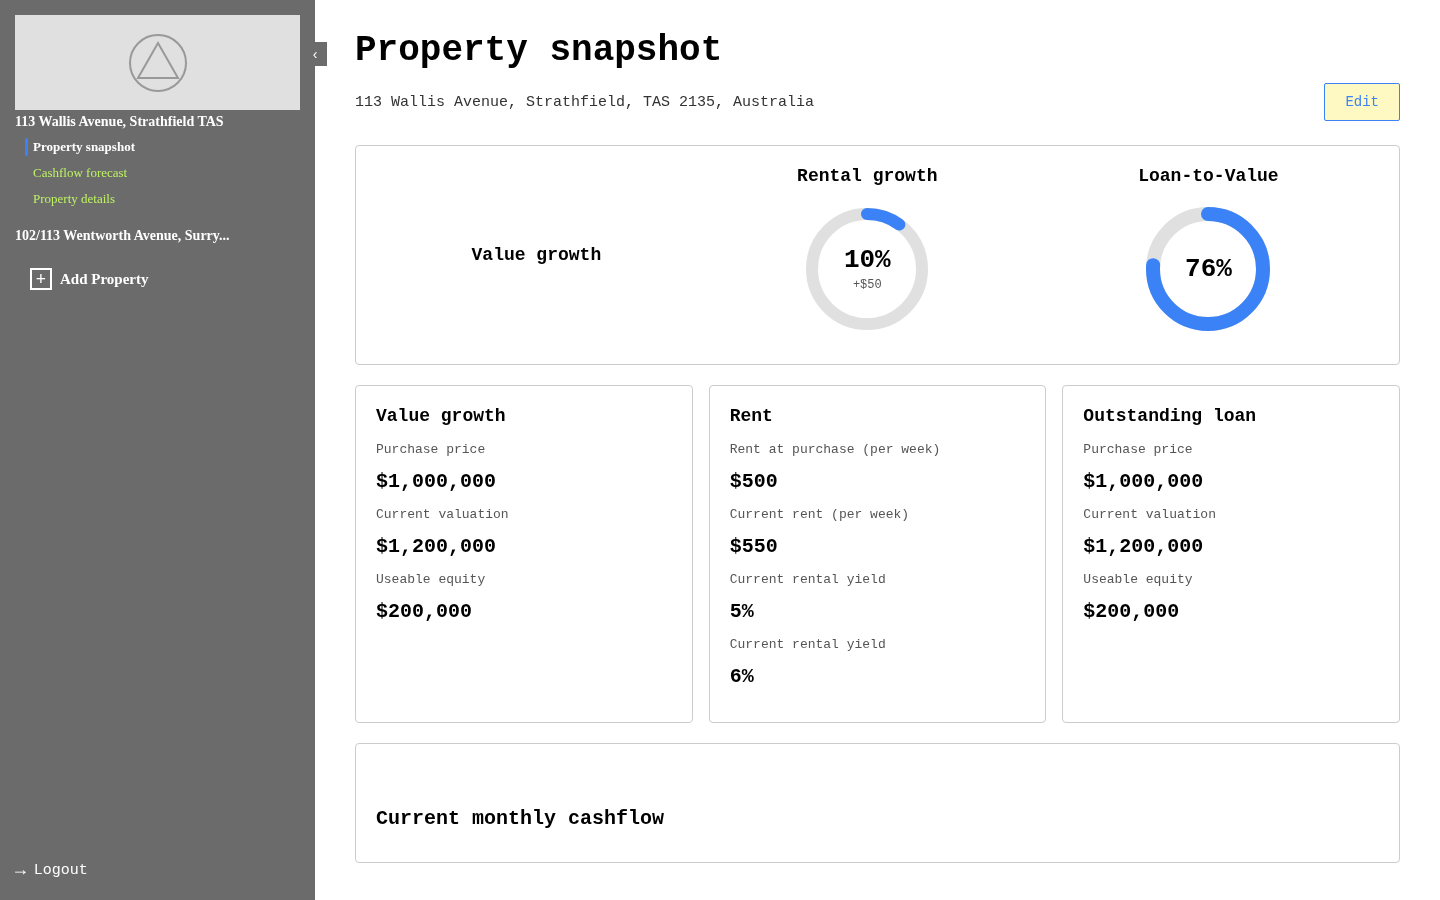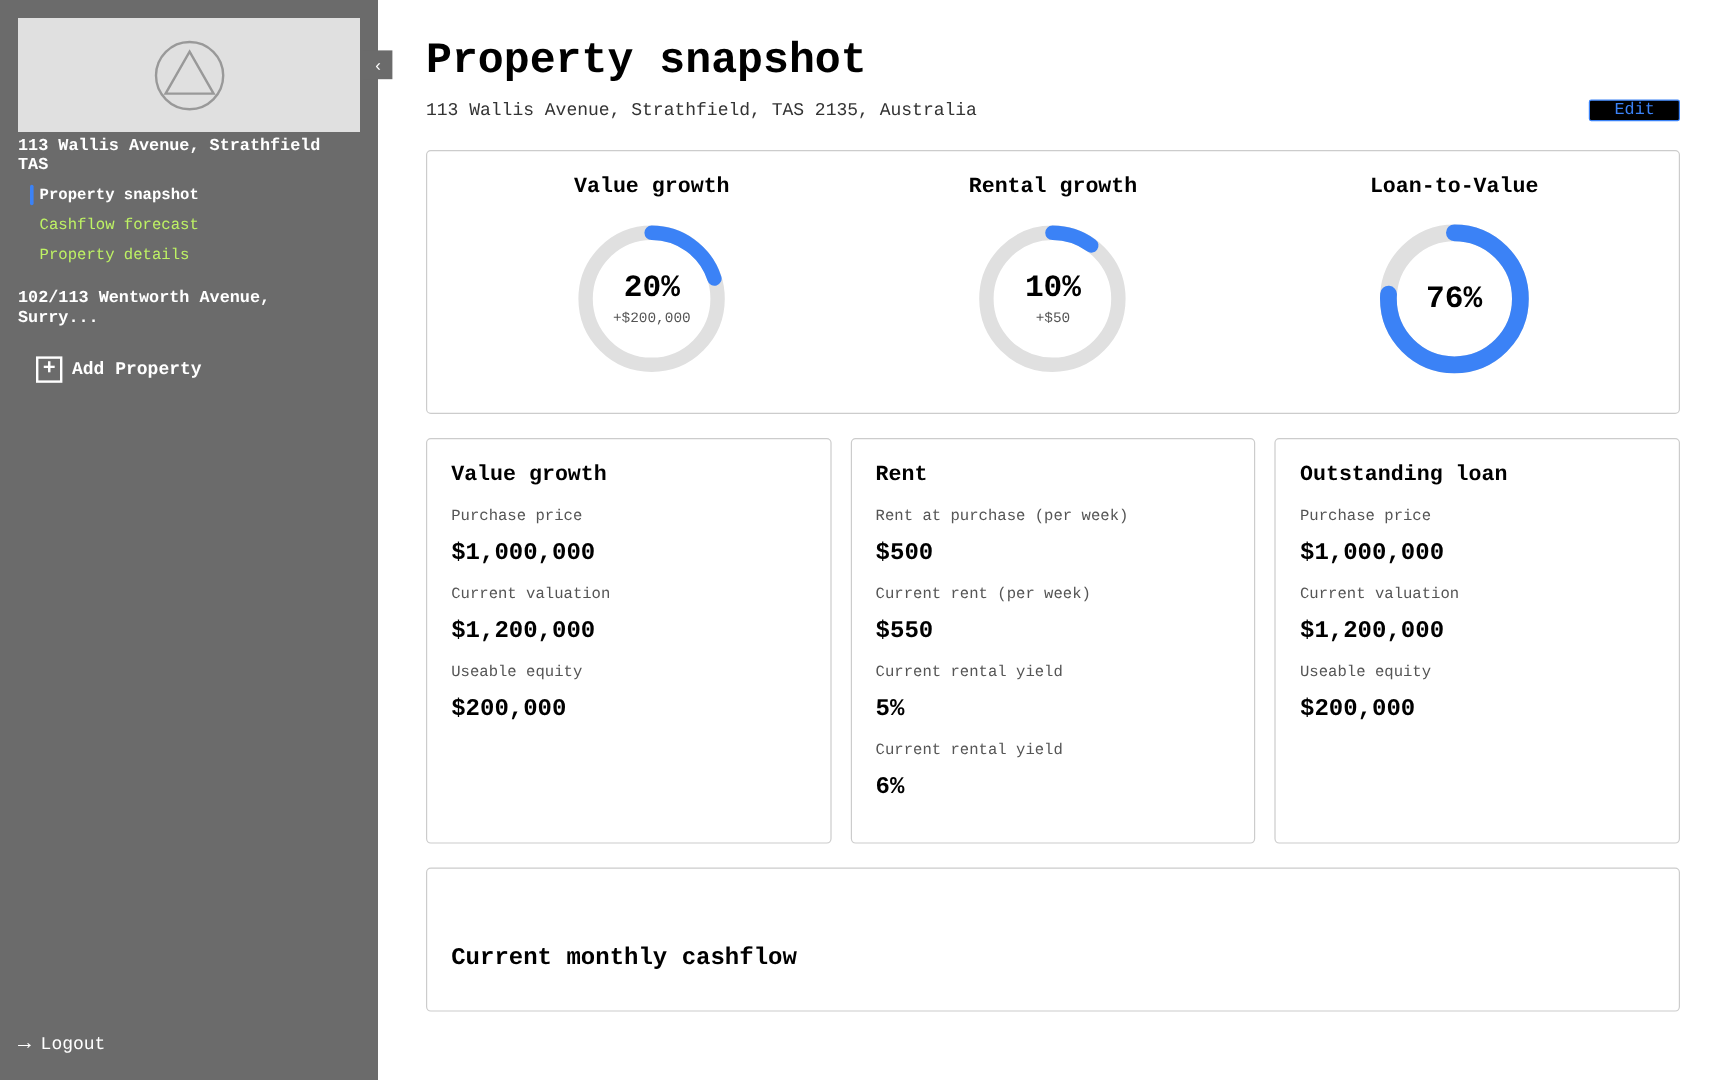--- a/index.html
+++ b/index.html
@@ -57,20 +57,21 @@
 
     .sidebar-portfolio-title {
       font-size: 22px;
       font-weight: bold;
       padding: 20px 15px 10px 15px;
     }
 
     .sidebar-nav {
       flex: 1;
       padding: 0 15px;
+      font-family: Liberation Serif, serif;
     }
 
     .property-group {
       margin-bottom: 12px;
     }
 
     .property-name {
       font-size: 14px;
       font-weight: bold;
       color: #fff;
@@ -171,22 +172,22 @@
     }
 
     .property-address {
       font-size: 15px;
       color: #333;
     }
 
     .edit-btn {
       border: 1.5px solid #3b82f6;
       color: #3b82f6;
-      background: #000000;
-      padding: 0 20px;
+      background: #fef9c3;
+      padding: 10px 20px;
       font-size: 14px;
       cursor: pointer;
       font-family: inherit;
       border-radius: 2px;
     }
 
     
     .gauge-section {
       border: 1.5px solid #ccc;
       border-radius: 4px;
@@ -341,30 +342,20 @@
 
   <div class="property-address-row">
     <span class="property-address">113 Wallis Avenue, Strathfield, TAS 2135, Australia</span>
     <button class="edit-btn">Edit</button>
   </div>
 
   <div class="gauge-section">
 
     <div class="gauge-item">
       <div class="gauge-title">Value growth</div>
-      <div class="gauge-container">
-        <svg viewBox="0 0 150 150">
-          <circle cx="75" cy="75" r="55" fill="none" stroke="#e0e0e0" stroke-width="12"></circle>
-          <circle cx="75" cy="75" r="55" fill="none" stroke="#3b82f6" stroke-width="12" stroke-dasharray="345.6" stroke-dashoffset="276.5" stroke-linecap="round" transform="rotate(-90 75 75)"></circle>
-        </svg>
-        <div class="gauge-center-text">
-          <span class="gauge-percent">20%</span>
-          <span class="gauge-sub">+$200,000</span>
-        </div>
-      </div>
     </div>
 
     <div class="gauge-item">
       <div class="gauge-title">Rental growth</div>
       <div class="gauge-container">
         <svg viewBox="0 0 150 150">
           <circle cx="75" cy="75" r="55" fill="none" stroke="#e0e0e0" stroke-width="12"></circle>
           <circle cx="75" cy="75" r="55" fill="none" stroke="#3b82f6" stroke-width="12" stroke-dasharray="345.6" stroke-dashoffset="311.0" stroke-linecap="round" transform="rotate(-90 75 75)"></circle>
         </svg>
         <div class="gauge-center-text">

